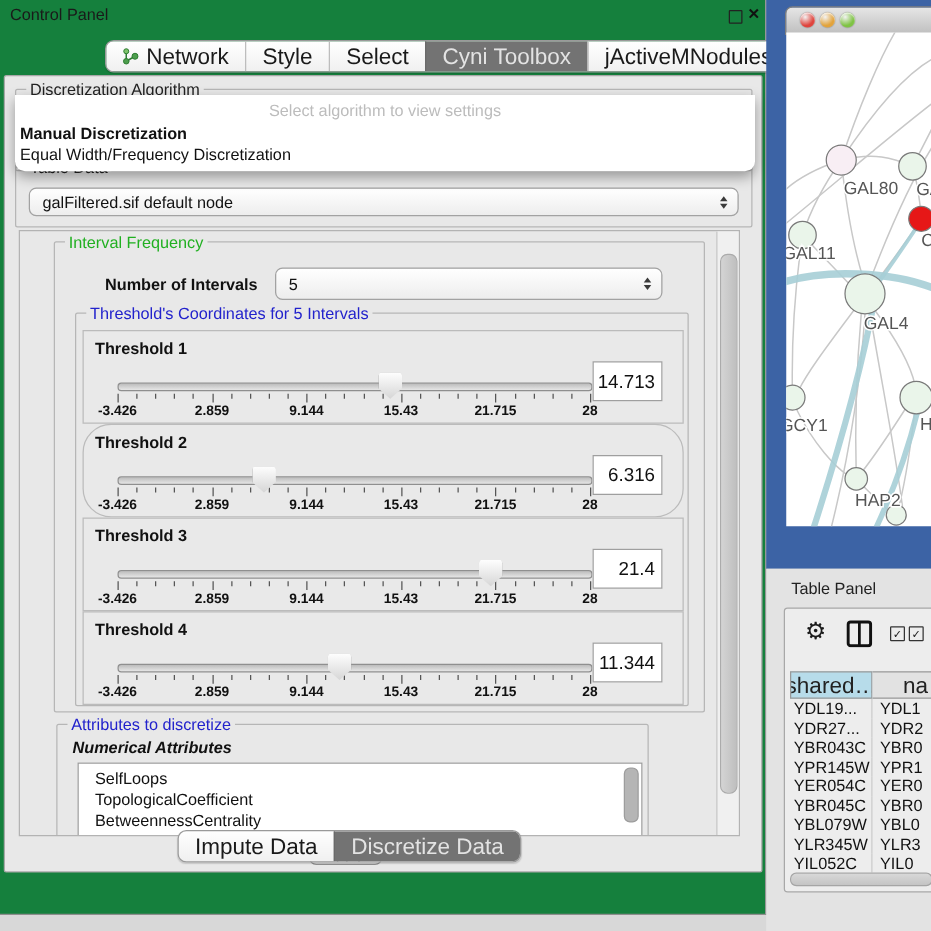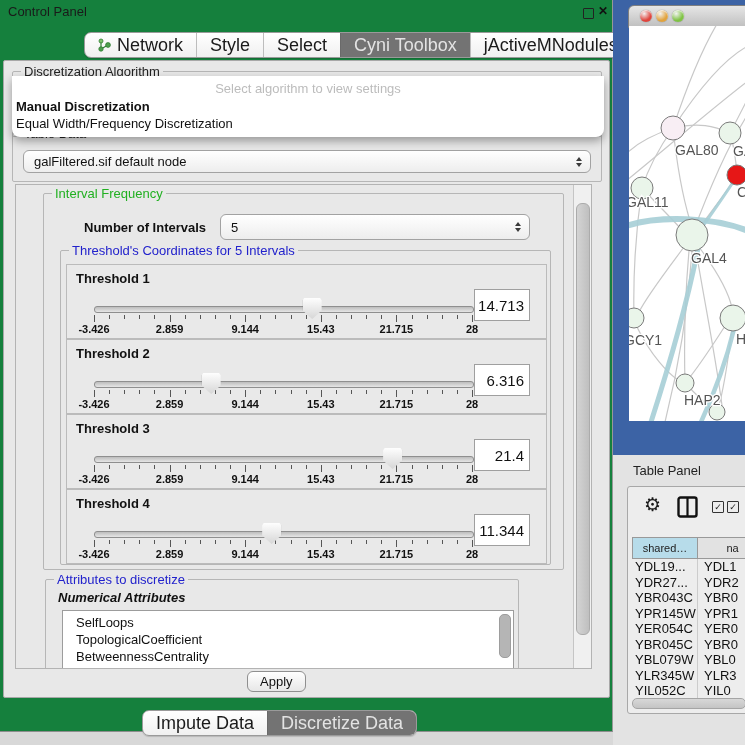--- a/index.html
+++ b/index.html
@@ -17,21 +17,21 @@
   
   .seg{display:flex;border:1px solid #9a9a9a;border-radius:7px;overflow:hidden;
     background:linear-gradient(#ffffff,#f0f0f0);box-shadow:0 1px 1px rgba(0,0,0,.15);height:24px;}
   .seg .tab{display:flex;align-items:center;padding:0 13px;font-size:18px;color:#1a1a1a;
     border-left:1px solid #bdbdbd;cursor:pointer;white-space:nowrap;}
   .seg .tab:first-child{border-left:none;}
   .seg .tab.sel{background:#737373;color:#e3e3e3;border-left-color:#6a6a6a;}
   .seg .tab .ticon{margin-right:6px;display:inline-flex;}
 
   #top-tabbar{left:84px;top:32px;}
-  #bottom-tabbar{left:142px;top:710px;text-align:center;}
+  #bottom-tabbar{left:142px;top:664px;text-align:center;}
 
   #cp-content{left:3px;top:60px;width:605px;height:636px;border:1px solid #a8a8a8;
     border-radius:2px;background:#e8e8e8;}
 
   
   .group{position:absolute;border:1px solid #b6b6b6;border-radius:2px;}
   .group > .glabel{position:absolute;top:-8px;left:8px;background:#e8e8e8;padding:0 3px;
     font-size:13px;white-space:nowrap;}
   .glabel.green{color:#21b021;}
   .glabel.blue{color:#2222cc;}
@@ -103,21 +103,21 @@
   
   #table-area{left:613px;top:455px;width:132px;height:290px;background:#e3e3e3;}
   #tp-title{position:absolute;left:20px;top:8px;font-size:13px;color:#222;}
   #tp-panel{position:absolute;left:14px;top:31px;width:124px;height:226px;background:#ededed;
     border:1px solid #a8a8a8;border-radius:3px;overflow:hidden;}
   .gear{position:absolute;left:16px;top:6px;font-size:19px;color:#1a1a1a;cursor:pointer;}
   .colicon{position:absolute;left:49px;top:9px;cursor:pointer;}
   .chk{position:absolute;top:14px;width:10px;height:10px;border:1.5px solid #333;border-radius:1px;
     font-size:9px;line-height:10px;text-align:center;color:#222;cursor:pointer;}
   #tp-header{position:absolute;left:4px;top:50px;height:22px;display:flex;}
-  #tp-header .hc{box-sizing:border-box;border:1px solid #999;font-size:11px;color:#222;
+  #tp-header .hc{box-sizing:border-box;border:1px solid #999;font-size:18px;color:#222;
     display:flex;align-items:center;justify-content:center;cursor:pointer;overflow:hidden;}
   #tp-header .hc1{width:66px;background:#b7dcea;}
   #tp-header .hc2{width:70px;background:#e2e2e2;border-left:none;}
   #tp-rows{position:absolute;left:4px;top:72px;width:134px;height:139px;overflow:hidden;}
   .trow{display:flex;height:15.5px;font-size:13px;color:#111;cursor:pointer;}
   .trow .c1{width:66px;padding-left:3px;box-sizing:border-box;border-right:1px solid #cccccc;
     overflow:hidden;white-space:nowrap;}
   .trow .c2{padding-left:6px;overflow:hidden;white-space:nowrap;}
   #tp-hsb{position:absolute;left:4px;top:211px;width:112px;height:9px;border-radius:5px;
     background:linear-gradient(#d8d8d8,#c4c4c4);border:1px solid #a5a5a5;cursor:pointer;}
@@ -237,21 +237,21 @@
                 <div class="tick major" style="left: 405px;"></div>
                 <div class="tick-label" style="left: 27px;">-3.426</div>
                 <div class="tick-label" style="left: 102.6px;">2.859</div>
                 <div class="tick-label" style="left: 178.2px;">9.144</div>
                 <div class="tick-label" style="left: 253.8px;">15.43</div>
                 <div class="tick-label" style="left: 329.4px;">21.715</div>
                 <div class="tick-label" style="left: 405px;">28</div>
                 <div class="thr-handle" style="left: 235.681px;"></div>
                 <div class="thr-value">14.713</div>
               </div>
-              <div class="thr-box" style="top: 88px;">
+              <div class="thr-box" style="top: 88px; border-radius: 23px;">
                 <div class="tlabel">Threshold 2</div>
                 <div class="thr-track"></div>
                 <div class="tick major" style="left: 27px;"></div>
                 <div class="tick minor" style="left: 42.12px;"></div>
                 <div class="tick minor" style="left: 57.24px;"></div>
                 <div class="tick minor" style="left: 72.36px;"></div>
                 <div class="tick minor" style="left: 87.48px;"></div>
                 <div class="tick major" style="left: 102.6px;"></div>
                 <div class="tick minor" style="left: 117.72px;"></div>
                 <div class="tick minor" style="left: 132.84px;"></div>

